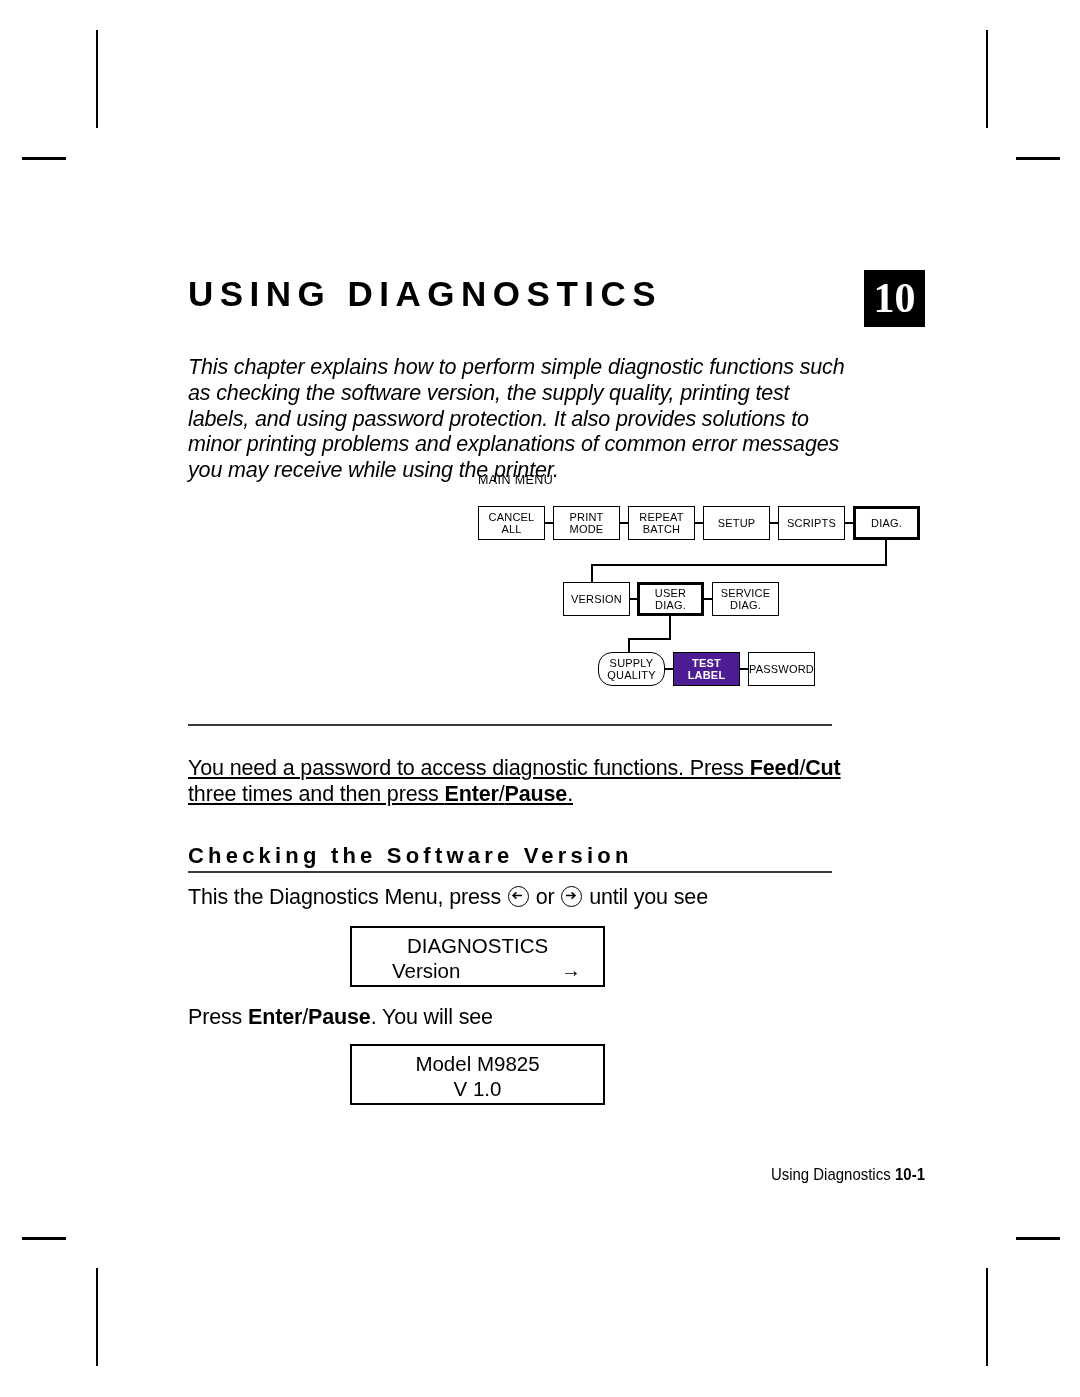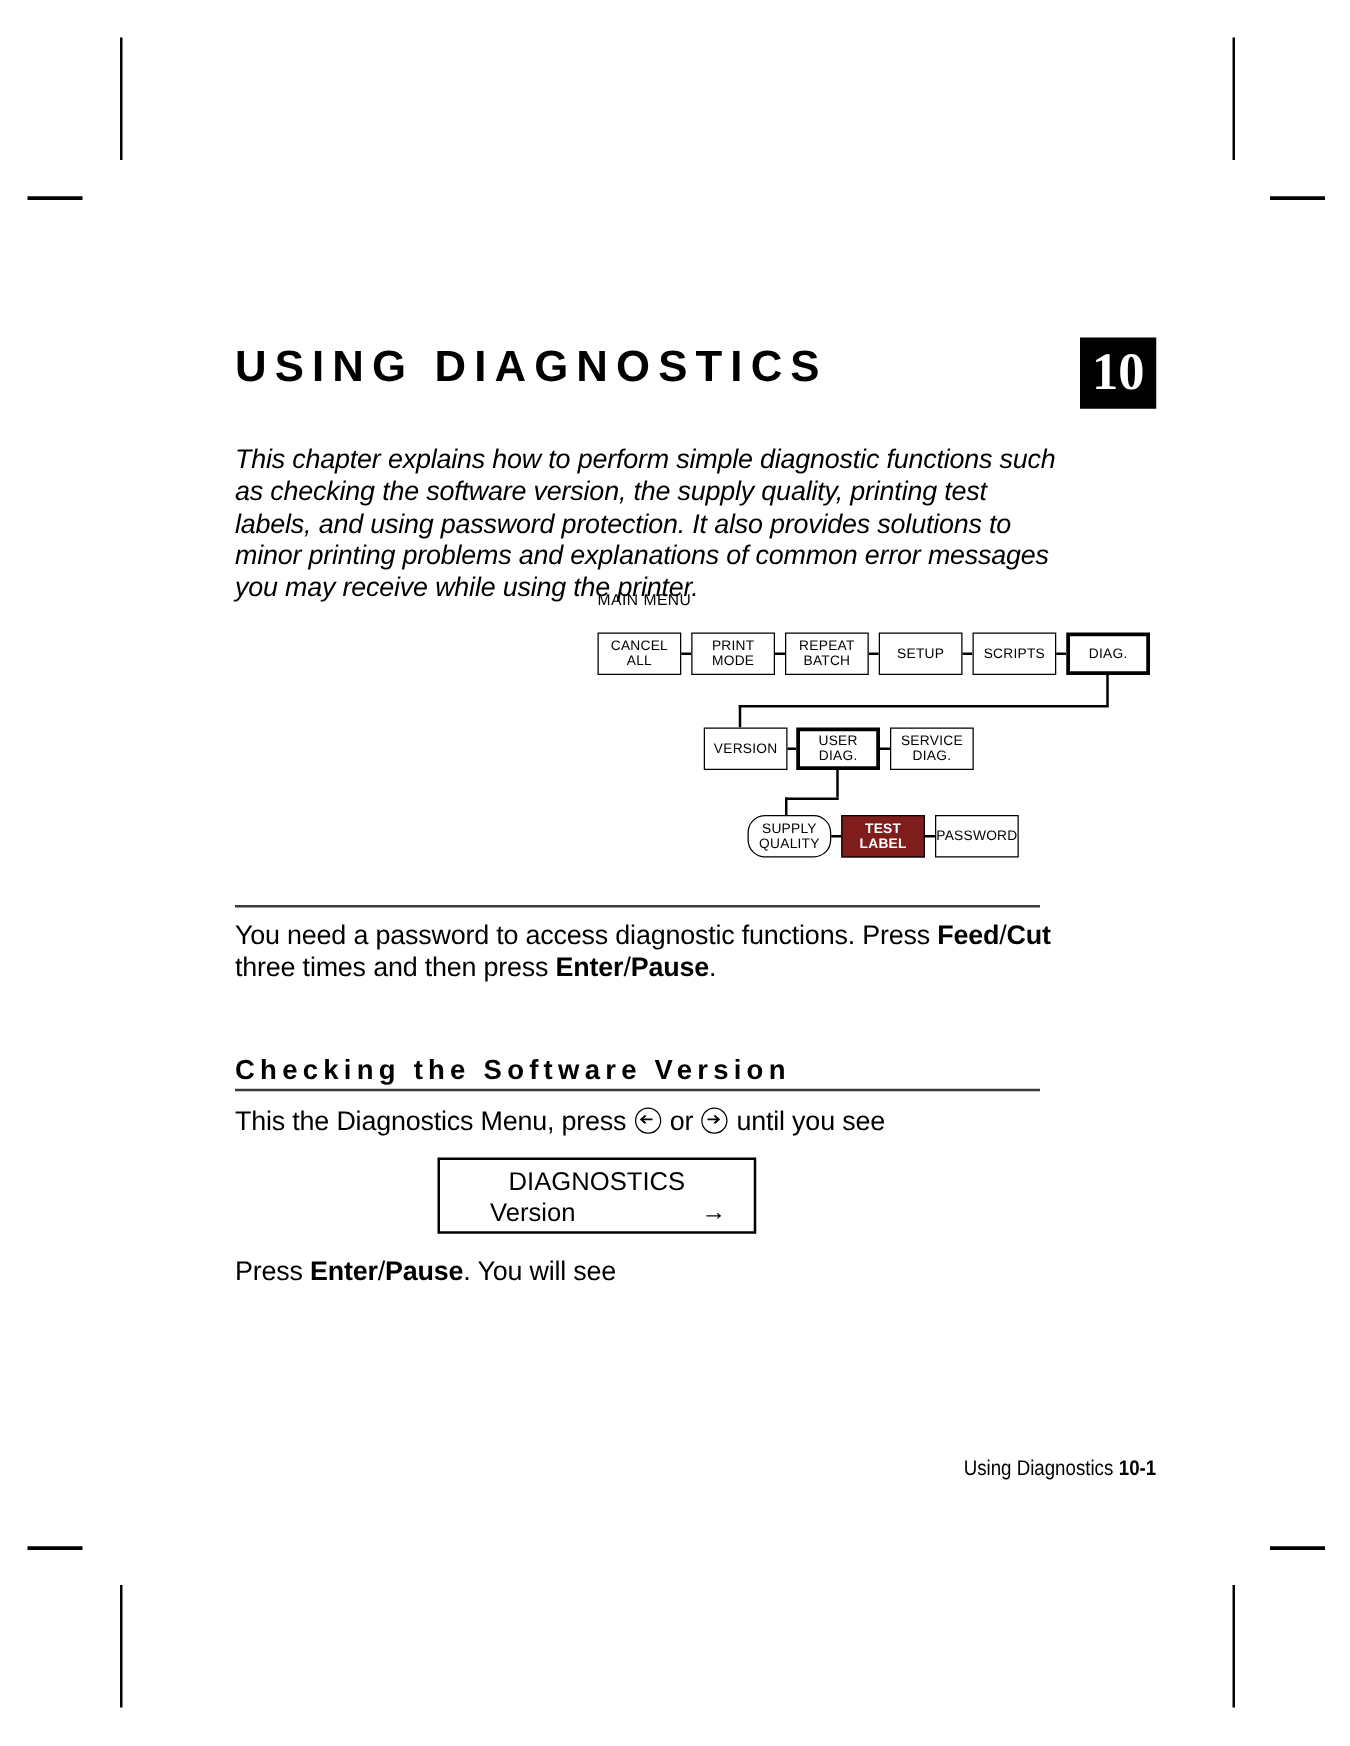--- a/index.html
+++ b/index.html
@@ -118,21 +118,21 @@
     display: flex;
     align-items: center;
     justify-content: center;
     white-space: pre-line;
     padding: 0 1px;
   }
   .mm-box.selected {
     border-width: 3.2px;
   }
   .mm-box.inverted {
-    background: #7f1d1d;
+    background: #4c1d95;
     color: #ffffff;
     border: 1.6px solid #000;
     font-weight: bold;
   }
   .mm-line {
     position: absolute;
     background: #000000;
   }
   .mm-line.h { height: 1.6px; }
   .mm-line.v { width: 1.6px; }
@@ -160,21 +160,21 @@
   #heading-software-version { top: 843px; }
 
   
   .body-text {
     position: absolute;
     left: 0;
     font-size: 21.5px;
     line-height: 25.5px;
     letter-spacing: -0.15px;
   }
-  #password-text { top: 736px; width: 660px; }
+  #password-text { top: 756px; width: 660px; text-decoration: underline; }
   #version-intro-text { top: 885px; width: 660px; }
   #press-enter-text { top: 1005px; width: 660px; }
 
   
   .lcd-box {
     position: absolute;
     box-sizing: border-box;
     border: 2.4px solid #000;
     background: #ffffff;
     width: 255px;
@@ -312,16 +312,20 @@
     <div class="lcd-line center">DIAGNOSTICS</div>
     <div class="lcd-line">
       <span class="lcd-spacer"></span>
       <span>Version</span>
       <span class="lcd-arrow">→</span>
     </div>
   </div>
 
   <div class="body-text" id="press-enter-text"><span>Press </span><b>Enter</b><span>/</span><b>Pause</b><span>.  You will see</span></div>
 
+  <div class="lcd-box" id="lcd-model">
+    <div class="lcd-line center">Model M9825</div>
+    <div class="lcd-line center">V 1.0</div>
+  </div>
 
   <div id="page-footer"><span>Using Diagnostics</span><span class="footer-page-number">10-1</span></div>
 
 </div>
 
 </body></html>

